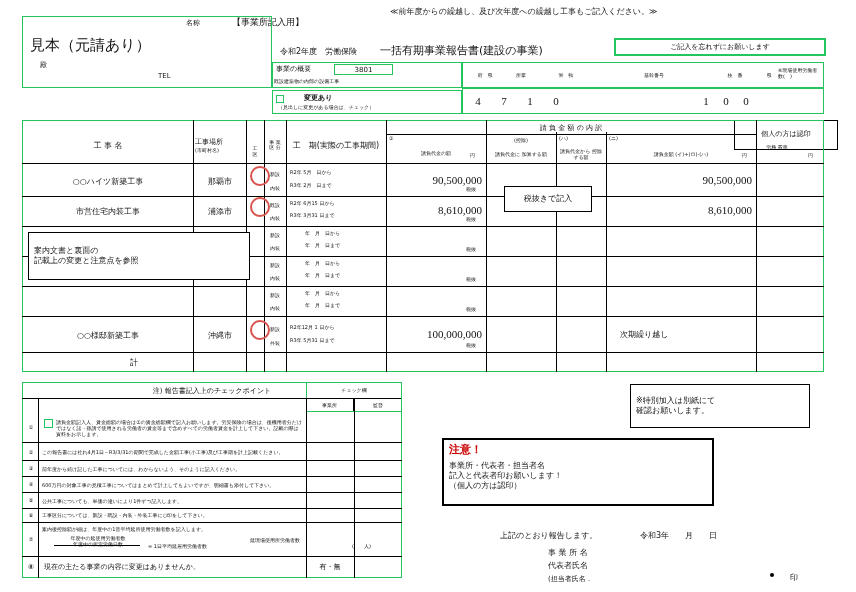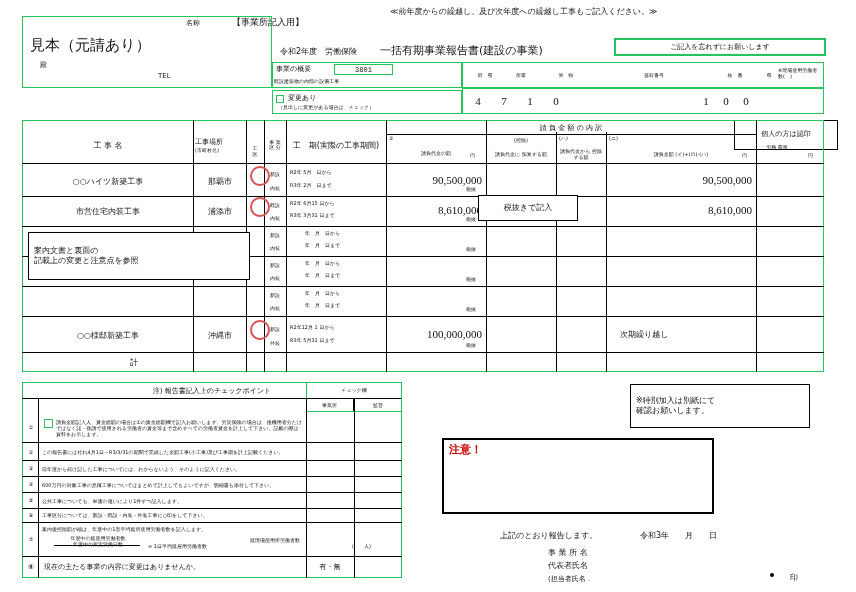--- a/index.html
+++ b/index.html
@@ -6,21 +6,21 @@
   body{
     width:856px;height:592px;
     background:#ffffff;
     font-family:"DejaVu Sans","Liberation Sans",sans-serif;
     font-size:9px;
     color:#111;
     position:relative;
     overflow:hidden;
   }
   .abs{position:absolute;box-sizing:border-box;}
-  .bx{border:1px solid #22c55e;font-family:Liberation Mono, monospace;}
+  .bx{border:1px solid #22c55e;}
   .ctr{display:flex;align-items:center;justify-content:center;text-align:center;}
   .vctr{display:flex;flex-direction:column;justify-content:center;}
   .xtiny{font-size:5px;}
   .sm{font-size:7px;}
   .md{font-size:8px;}
   .lg{font-size:11px;}
   .xl{font-size:15px;}
   .vert{writing-mode:vertical-rl;text-orientation:upright;}
   .num{font-family:"Liberation Serif","DejaVu Serif",serif;font-size:11px;}
   .red{color:#c00;}
@@ -48,21 +48,21 @@
 
 <div class="abs bx ctr sm" style="left:614px;top:38px;width:212px;height:18px;border-width:2px;">ご記入を忘れずにお願いします</div>
 
 <div class="abs bx" style="left:272px;top:62px;width:190px;height:26px;"></div>
 <div class="abs sm" style="left:276px;top:64px;width:56px;height:12px;">事業の概要</div>
 <div class="abs bx ctr sm" style="left:334px;top:64px;width:59px;height:11px;">3801</div>
 <div class="abs xtiny" style="left:274px;top:76px;width:185px;height:10px;display:flex;align-items:center;">既設建築物の内部の設備工事</div>
 
 <div class="abs bx" style="left:272px;top:90px;width:190px;height:24px;"></div>
 <div class="abs bx" style="left:276px;top:95px;width:8px;height:8px;"></div>
-<div class="abs sm" style="left:288px;top:93px;width:80px;height:11px;">変更あり</div>
+<div class="abs sm" style="left:304px;top:93px;width:80px;height:11px;font-weight:bold;">変更あり</div>
 <div class="abs xtiny" style="left:278px;top:104px;width:180px;height:9px;">（見出しに変更がある場合は、チェック）</div>
 
 <div class="abs bx" style="left:462px;top:62px;width:362px;height:26px;"></div>
 <div class="abs ctr xtiny" style="left:466px;top:66px;width:38px;height:18px;">府　県</div>
 <div class="abs ctr xtiny" style="left:506px;top:66px;width:30px;height:18px;">所掌</div>
 <div class="abs ctr xtiny" style="left:538px;top:66px;width:56px;height:18px;">管　轄</div>
 <div class="abs ctr xtiny" style="left:600px;top:66px;width:108px;height:18px;">基幹番号</div>
 <div class="abs ctr xtiny" style="left:712px;top:66px;width:46px;height:18px;">枝　番</div>
 <div class="abs ctr xtiny" style="left:760px;top:66px;width:18px;height:18px;">県</div>
 <div class="abs xtiny" style="left:778px;top:68px;width:44px;height:14px;line-height:1.1;">※現場使用労働者数(　)</div>
@@ -180,21 +180,21 @@
 
 <div class="abs ctr md" style="left:24px;top:354px;width:220px;height:17px;">計</div>
 
 <div class="circle" style="left:250px;top:166px;width:16px;height:16px;"></div>
 <div class="circle" style="left:250px;top:197px;width:16px;height:16px;"></div>
 <div class="circle" style="left:250px;top:320px;width:16px;height:16px;"></div>
 
 <div class="abs callout wrapline md" style="left:28px;top:232px;width:222px;height:48px;white-space:pre-line;display:flex;align-items:center;">案内文書と裏面の
 記載上の変更と注意点を参照</div>
 
-<div class="abs callout ctr md" style="left:478px;top:186px;width:100px;height:26px;margin-top:9px;">税抜きで記入</div>
+<div class="abs callout ctr md" style="left:504px;top:186px;width:88px;height:26px;">税抜きで記入</div>
 
 <div class="abs callout wrapline md" style="left:630px;top:384px;width:180px;height:44px;white-space:pre-line;display:flex;align-items:center;">※特別加入は別紙にて
 確認お願いします。</div>
 
 <div class="abs bx" style="left:22px;top:382px;width:380px;height:196px;"></div>
 <div class="abs ctr sm" style="left:24px;top:384px;width:376px;height:14px;">注) 報告書記入上のチェックポイント</div>
 <div class="abs bb" style="left:22px;top:398px;width:380px;height:0;"></div>
 
 <div class="abs bx" style="left:306px;top:382px;width:96px;height:30px;"></div>
 <div class="abs ctr xtiny" style="left:306px;top:384px;width:96px;height:12px;">チェック欄</div>
@@ -236,22 +236,25 @@
 年度中の所定労働日数</div>
 <div class="abs" style="left:54px;top:545px;width:86px;height:0;border-top:1px solid #000;"></div>
 <div class="abs xtiny" style="left:148px;top:540px;width:110px;height:12px;display:flex;align-items:center;">= 1日平均延雇用労働者数</div>
 <div class="abs xtiny" style="left:250px;top:534px;width:56px;height:12px;display:flex;align-items:center;">延現場使用所労働者数</div>
 <div class="abs xtiny" style="left:352px;top:540px;width:48px;height:12px;display:flex;align-items:center;">(　　人)</div>
 
 <div class="abs ctr sm" style="left:24px;top:558px;width:14px;height:18px;">⑧</div>
 <div class="abs sm" style="left:44px;top:558px;width:260px;height:18px;display:flex;align-items:center;">現在の主たる事業の内容に変更はありませんか。</div>
 <div class="abs ctr sm" style="left:306px;top:558px;width:48px;height:18px;">有・無</div>
 
-<div class="abs callout" style="left:442px;top:438px;width:272px;height:76px;border-width:2px;">
+<div class="abs callout" style="left:442px;top:438px;width:272px;height:68px;border-width:2px;">
   <div class="lg red" style="font-weight:bold;margin-bottom:3px;">注意！</div>
+  <div class="md wrapline" style="white-space:pre-line;">事業所・代表者・担当者名
+記入と代表者印お願いします！
+（個人の方は認印）</div>
 </div>
 
 <div class="abs md" style="left:500px;top:528px;width:130px;height:14px;display:flex;align-items:center;">上記のとおり報告します。</div>
 <div class="abs md" style="left:640px;top:528px;width:140px;height:14px;display:flex;align-items:center;">令和3年　　月　　日</div>
 <div class="abs md" style="left:548px;top:546px;width:90px;height:13px;display:flex;align-items:center;">事 業 所 名</div>
 <div class="abs md" style="left:548px;top:559px;width:90px;height:13px;display:flex;align-items:center;">代表者氏名</div>
 <div class="abs sm" style="left:548px;top:572px;width:110px;height:13px;display:flex;align-items:center;">(担当者氏名 .</div>
 <div class="abs md" style="left:790px;top:570px;width:20px;height:14px;display:flex;align-items:center;">印</div>
 <div class="abs" style="left:770px;top:573px;width:4px;height:4px;border-radius:50%;background:#000;"></div>
 

